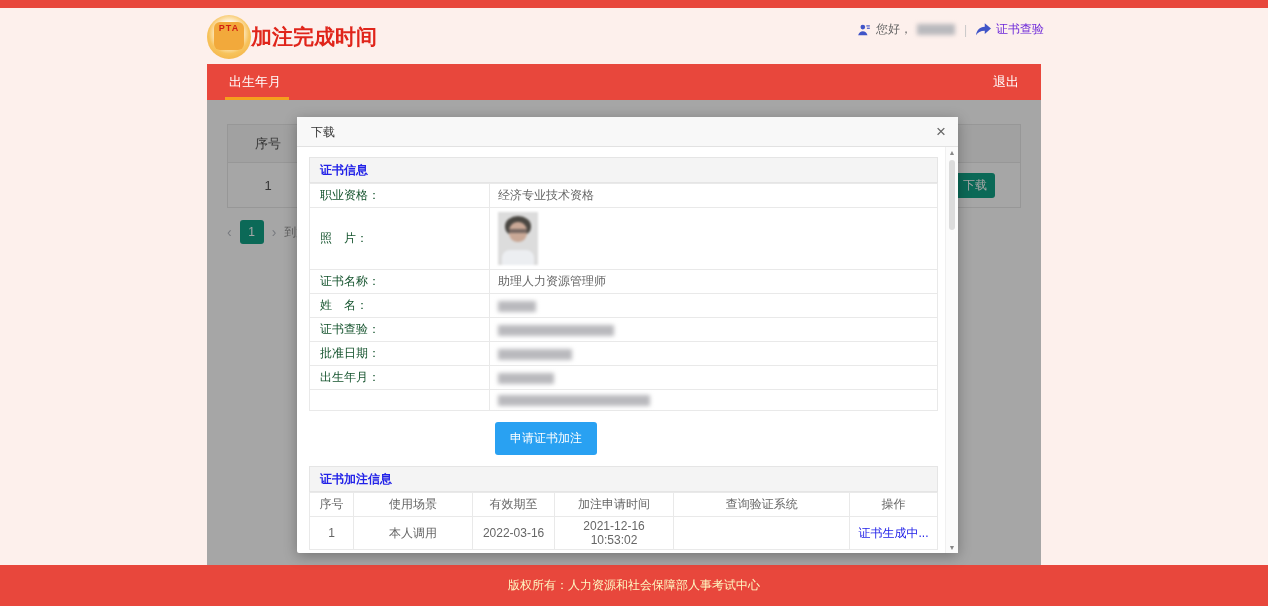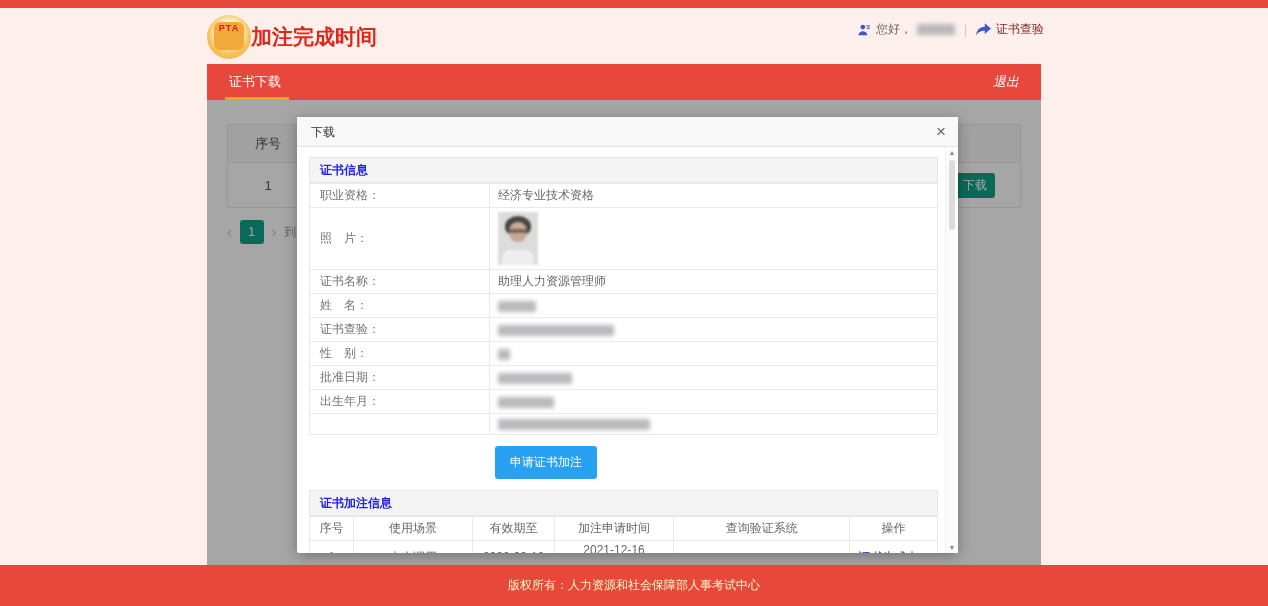--- a/index.html
+++ b/index.html
@@ -12,28 +12,28 @@
   .header { position:absolute; left:0; top:8px; width:1268px; height:56px; }
   .brand { position:absolute; left:207px; top:7px; display:flex; align-items:center; }
   .logo { width:44px; height:44px; border-radius:50%; background:radial-gradient(circle at 50% 42%, #fff8ea 0 34%, #f7c35c 60%, #f2a93b 100%); position:relative; flex:0 0 auto; }
   .logo .flame { position:absolute; left:13px; top:7px; width:18px; height:20px; background:#fdf3dc; clip-path:polygon(50% 0, 78% 55%, 100% 100%, 0 100%, 22% 55%); }
   .logo .pta { position:absolute; left:7px; bottom:9px; width:30px; height:28px; background:#f2a93b; border-radius:6px; color:#d11f12; font-size:9px; font-weight:bold; text-align:center; line-height:12px; letter-spacing:1px; }
   .title-main { font-size:21px; font-weight:bold; color:#4a4a4a; margin-left:6px; }
   .title-accent { font-size:21px; font-weight:bold; color:#e0251b; }
   .user-bar { position:absolute; right:224px; top:13px; font-size:12px; color:#666; display:flex; align-items:center; gap:5px; }
   .user-bar svg { display:block; }
   .sep { color:#c9c9c9; margin:0 4px; }
-  .link-indigo { color:#7f1d1d; text-decoration:none; cursor:pointer; }
+  .link-indigo { color:#6d28d9; text-decoration:none; cursor:pointer; }
   .redact { display:inline-block; background:#b9b9bd; border-radius:1px; filter:blur(2px); vertical-align:middle; height:11px; }
 
   
   .navbar { position:absolute; left:207px; top:64px; width:834px; height:36px; background:#e8473c; }
   .nav-tab { position:absolute; left:0; top:0; height:36px; line-height:36px; padding:0 22px; color:#fff; font-size:13px; cursor:pointer; }
   .nav-tab .underline { position:absolute; left:18px; bottom:0; width:64px; height:3px; background:#f59f1e; }
-  .nav-logout { position:absolute; right:0; top:0; height:36px; line-height:36px; padding:0 22px; color:#fff; font-size:13px; cursor:pointer;font-style:italic; }
+  .nav-logout { position:absolute; right:0; top:0; height:36px; line-height:36px; padding:0 22px; color:#fff; font-size:13px; cursor:pointer; }
 
   
   .content-card { position:absolute; left:207px; top:100px; width:834px; height:465px; background:#fff; }
   .bg-table { position:absolute; left:20px; right:20px; top:24px; border:1px solid #e9e9e9; font-size:13px; color:#555; }
   .bg-thead, .bg-trow { display:flex; align-items:center; }
   .bg-thead { height:38px; background:#f7f7f7; border-bottom:1px solid #e9e9e9; }
   .bg-trow { height:44px; background:#fff; }
   .bg-cell-no { width:80px; text-align:center; }
   .bg-cell-mid { flex:1; }
   .bg-cell-act { width:160px; text-align:center; display:flex; justify-content:center; gap:6px; }
@@ -50,21 +50,21 @@
   .modal-close { position:absolute; right:12px; top:0; line-height:30px; font-size:17px; color:#666; cursor:pointer; }
   .modal-body { position:absolute; left:0; top:30px; right:0; bottom:0; padding:10px 20px 0 12px; overflow:hidden; }
   .mscroll { position:absolute; right:0; top:0; bottom:0; width:13px; background:#fbfbfb; border-left:1px solid #f0f0f0; }
   .mscroll .up { position:absolute; top:2px; left:0; width:12px; text-align:center; font-size:7px; color:#888; cursor:pointer; }
   .mscroll .dn { position:absolute; bottom:2px; left:0; width:12px; text-align:center; font-size:7px; color:#888; cursor:pointer; }
   .mscroll .thumb { position:absolute; top:13px; left:3px; width:6px; height:70px; background:#dcdcdc; border-radius:3px; cursor:pointer; }
 
   .section-bar { height:26px; line-height:24px; background:#f4f4f4; border:1px solid #e5e5e5; padding-left:10px; font-size:12px; font-weight:bold; color:#2222e8; }
   .cert-table { width:100%; border-collapse:collapse; font-size:12px; color:#666; }
   .cert-table td { border:1px solid #e9e9e9; padding:3px 8px; }
-  .cert-table td.lbl { width:180px; padding-left:10px; color:#737373; }
+  .cert-table td.lbl { width:180px; padding-left:10px; color:#14532d; }
   .photo { width:40px; height:53px; background:#dcdcdc; position:relative; overflow:hidden; filter:blur(1.3px); margin:1px 0; }
   .photo .hair { position:absolute; top:4px; left:7px; width:26px; height:20px; background:#4a4742; border-radius:50% 50% 42% 42%; }
   .photo .face { position:absolute; top:10px; left:11px; width:18px; height:20px; background:#c9a896; border-radius:45%; }
   .photo .glasses { position:absolute; top:17px; left:11px; width:18px; height:4px; background:rgba(50,50,55,0.55); }
   .photo .shirt { position:absolute; bottom:0; left:4px; width:32px; height:15px; background:#eceef1; border-radius:8px 8px 0 0; }
   .rw-name{width:38px;} .rw-id{width:116px;} .rw-sex{width:12px;} .rw-birth{width:56px;} .rw-approve{width:74px;} .rw-org{width:152px;}
 
   .apply-btn { display:inline-block; margin:11px 0 11px 186px; background:#29a1f2; color:#fff; border:none; border-radius:3px; font-size:12px; padding:8px 15px; cursor:pointer; font-family:inherit; }
 
   .anno-table { width:100%; border-collapse:collapse; font-size:12px; color:#666; table-layout:fixed; }
@@ -102,21 +102,21 @@
         <svg width="15" height="13" viewBox="0 0 24 20">
           <path d="M14 0l10 8.5L14 17v-5.2C7 11.8 3.2 14.2 0 19 1 11 5.5 6.3 14 5.4V0z" fill="#4055c8"></path>
         </svg>
       </span>
     <a class="link-indigo">证书查验</a>
   </div>
 </div>
 
 <div class="navbar">
   <div class="nav-tab">
-    <span>证书下载</span>
+    <span>出生年月</span>
     <div class="underline"></div>
   </div>
   <div class="nav-logout">退出</div>
 </div>
 
 <div class="content-card">
   <div class="bg-table">
     <div class="bg-thead">
       <div class="bg-cell-no">序号</div>
       <div class="bg-cell-mid"></div>
@@ -169,24 +169,20 @@
         <td class="lbl">证书名称：</td>
         <td>助理人力资源管理师</td>
       </tr>
       <tr>
         <td class="lbl">姓　名：</td>
         <td><span class="redact rw-name"></span></td>
       </tr>
       <tr>
         <td class="lbl">证书查验：</td>
         <td><span class="redact rw-id"></span></td>
-      </tr>
-      <tr>
-        <td class="lbl">性　别：</td>
-        <td><span class="redact rw-sex"></span></td>
       </tr>
       <tr>
         <td class="lbl">批准日期：</td>
         <td><span class="redact rw-approve"></span></td>
       </tr>
       <tr>
         <td class="lbl">出生年月：</td>
         <td><span class="redact rw-birth"></span></td>
       </tr>
       <tr>

